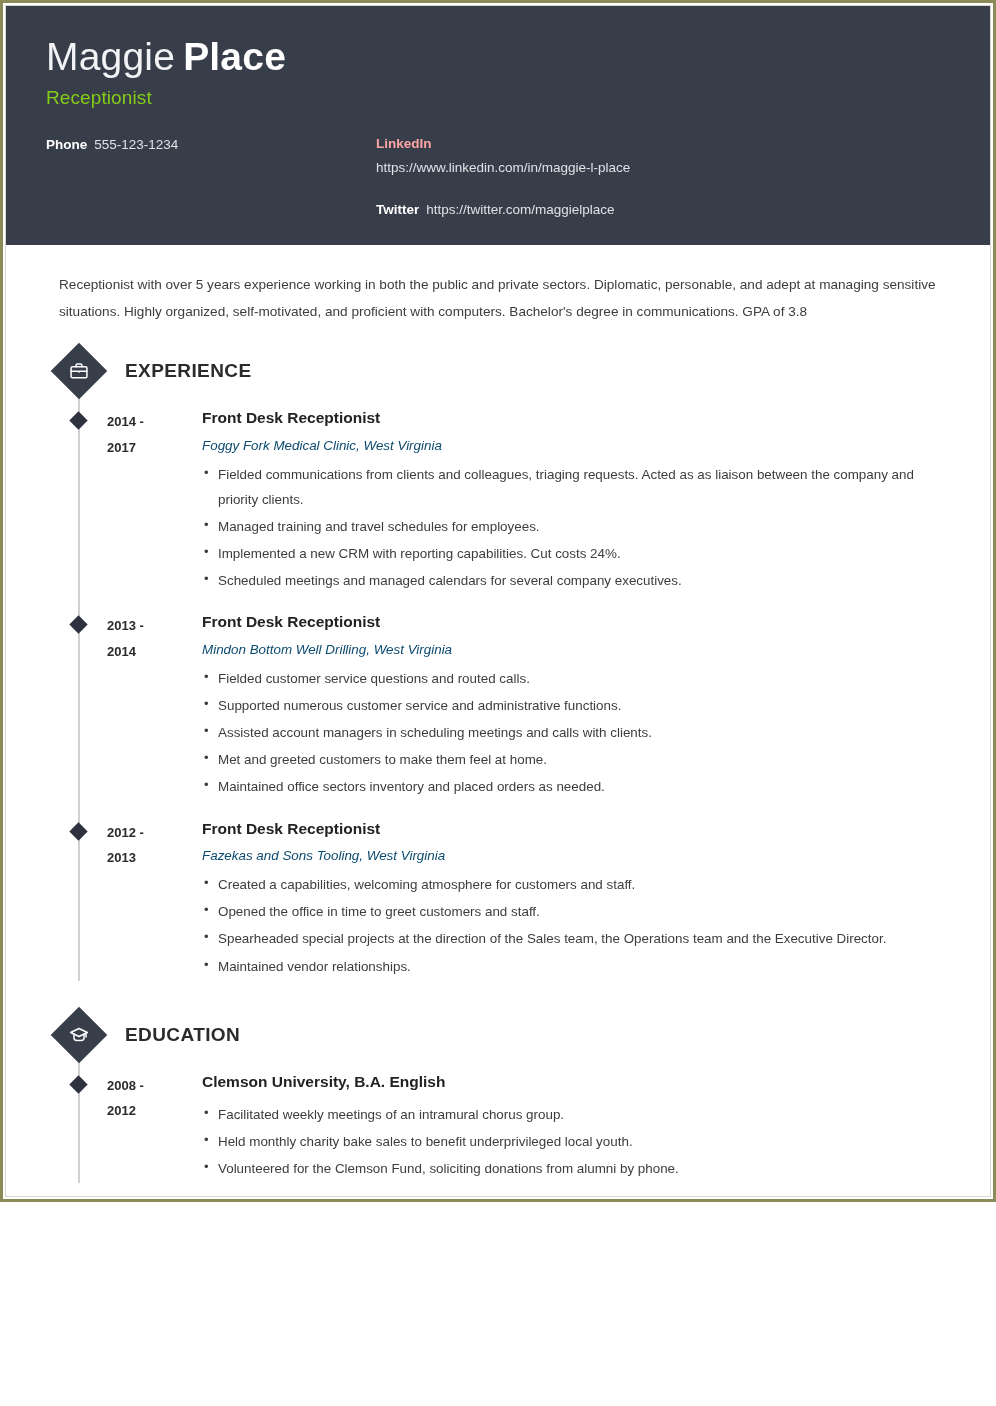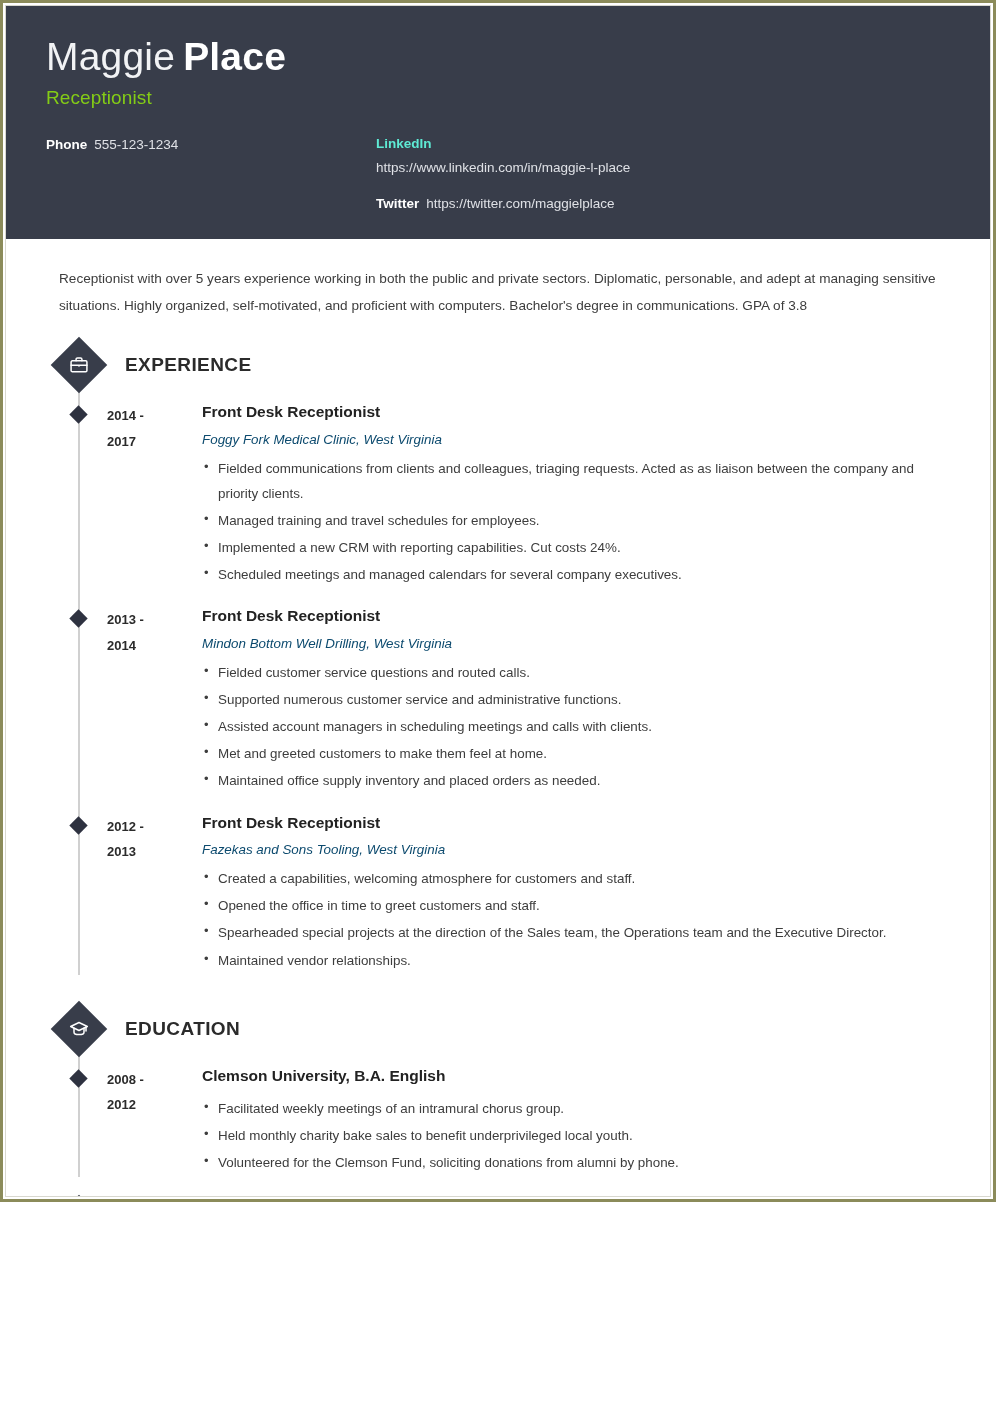--- a/index.html
+++ b/index.html
@@ -71,28 +71,28 @@
   }
   .contact-row:last-child { margin-bottom: 0; }
   .contact-label {
     font-weight: 700;
     color: #ffffff;
     margin-right: 7px;
   }
   .contact-value { color: #dfe1e6; }
   .contact-block-label {
     font-weight: 700;
-    color: #5eead4;
+    color: #fca5a5;
     font-size: 13.5px;
     margin-bottom: 9px;
   }
   .contact-block-value {
     font-size: 13.5px;
     color: #dfe1e6;
-    margin-bottom: 20px;
+    margin-bottom: 26px;
   }
 
   
   .body-wrap {
     padding: 20px 40px 0 48px;
     box-sizing: border-box;
   }
   .summary {
     font-size: 13.6px;
     line-height: 1.95;
@@ -324,21 +324,21 @@
             <div>2014</div>
           </div>
           <div class="entry-main">
             <div class="entry-role">Front Desk Receptionist</div>
             <div class="entry-org">Mindon Bottom Well Drilling, West Virginia</div>
             <ul class="bullets">
               <li>Fielded customer service questions and routed calls.</li>
               <li>Supported numerous customer service and administrative functions.</li>
               <li>Assisted account managers in scheduling meetings and calls with clients.</li>
               <li>Met and greeted customers to make them feel at home.</li>
-              <li>Maintained office supply inventory and placed orders as needed.</li>
+              <li>Maintained office sectors inventory and placed orders as needed.</li>
             </ul>
           </div>
         </div>
 
         <div class="entry">
           <div class="entry-bullet"></div>
           <div class="entry-dates">
             <div>2012 -</div>
             <div>2013</div>
           </div>

